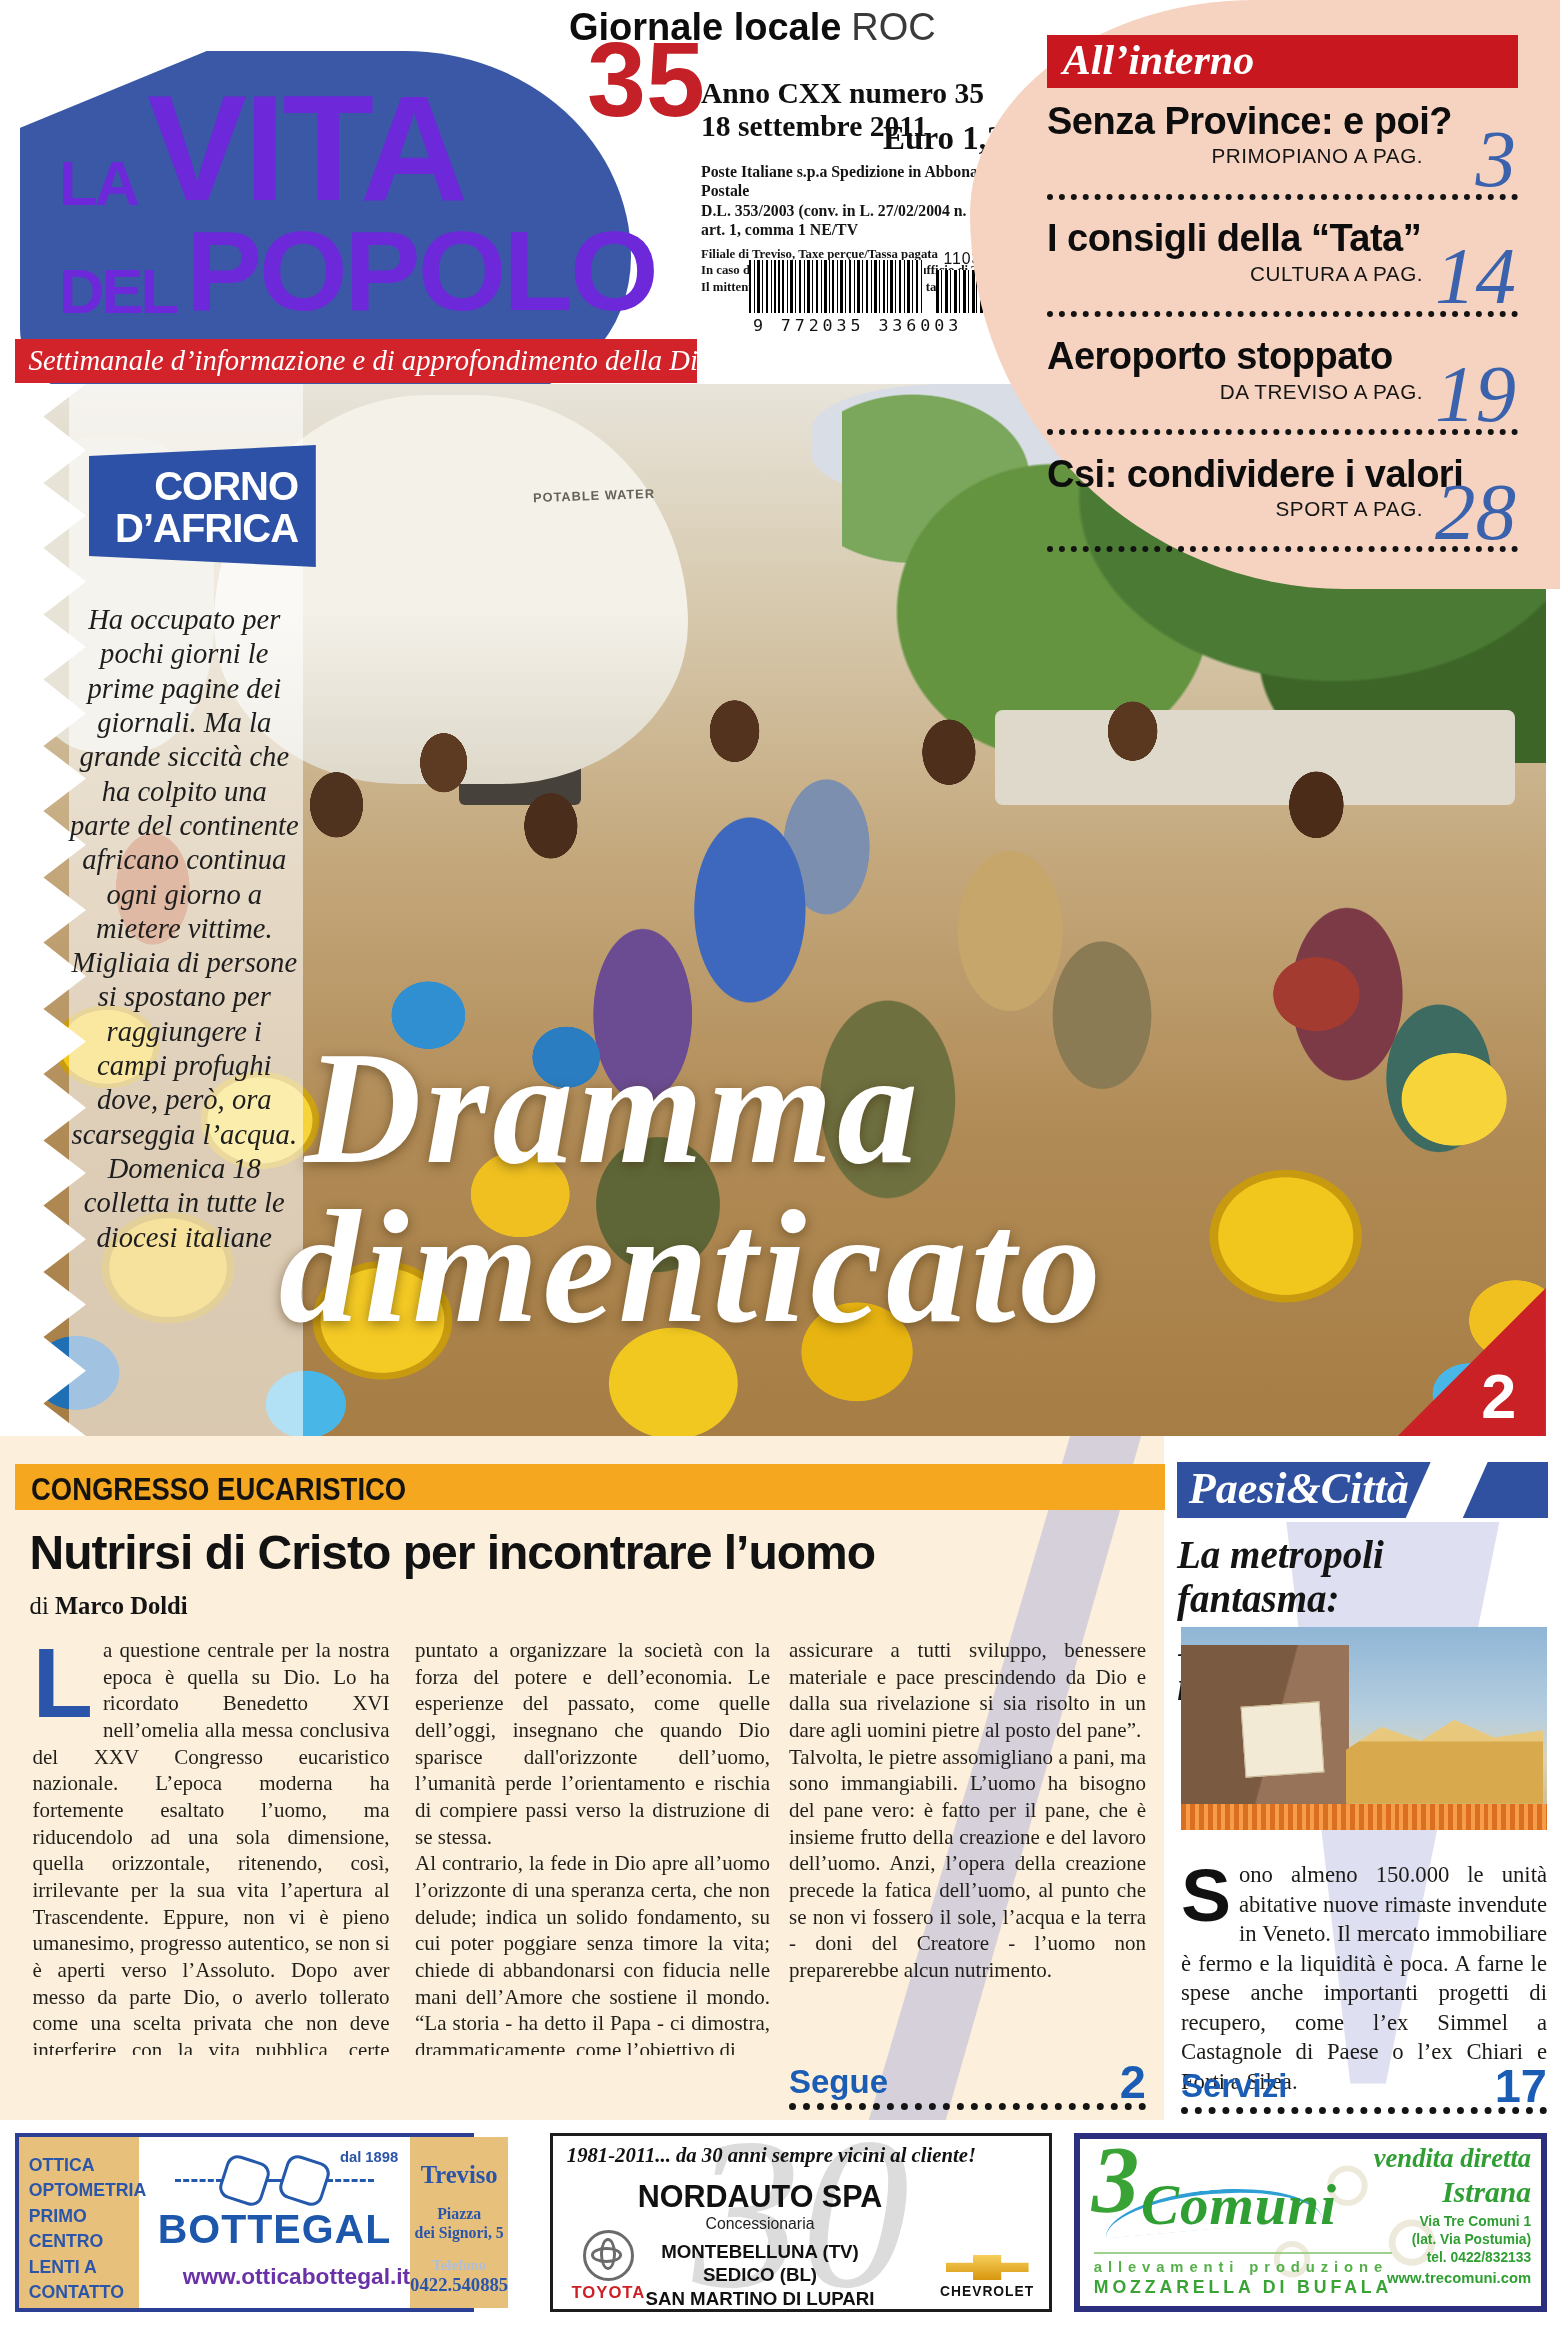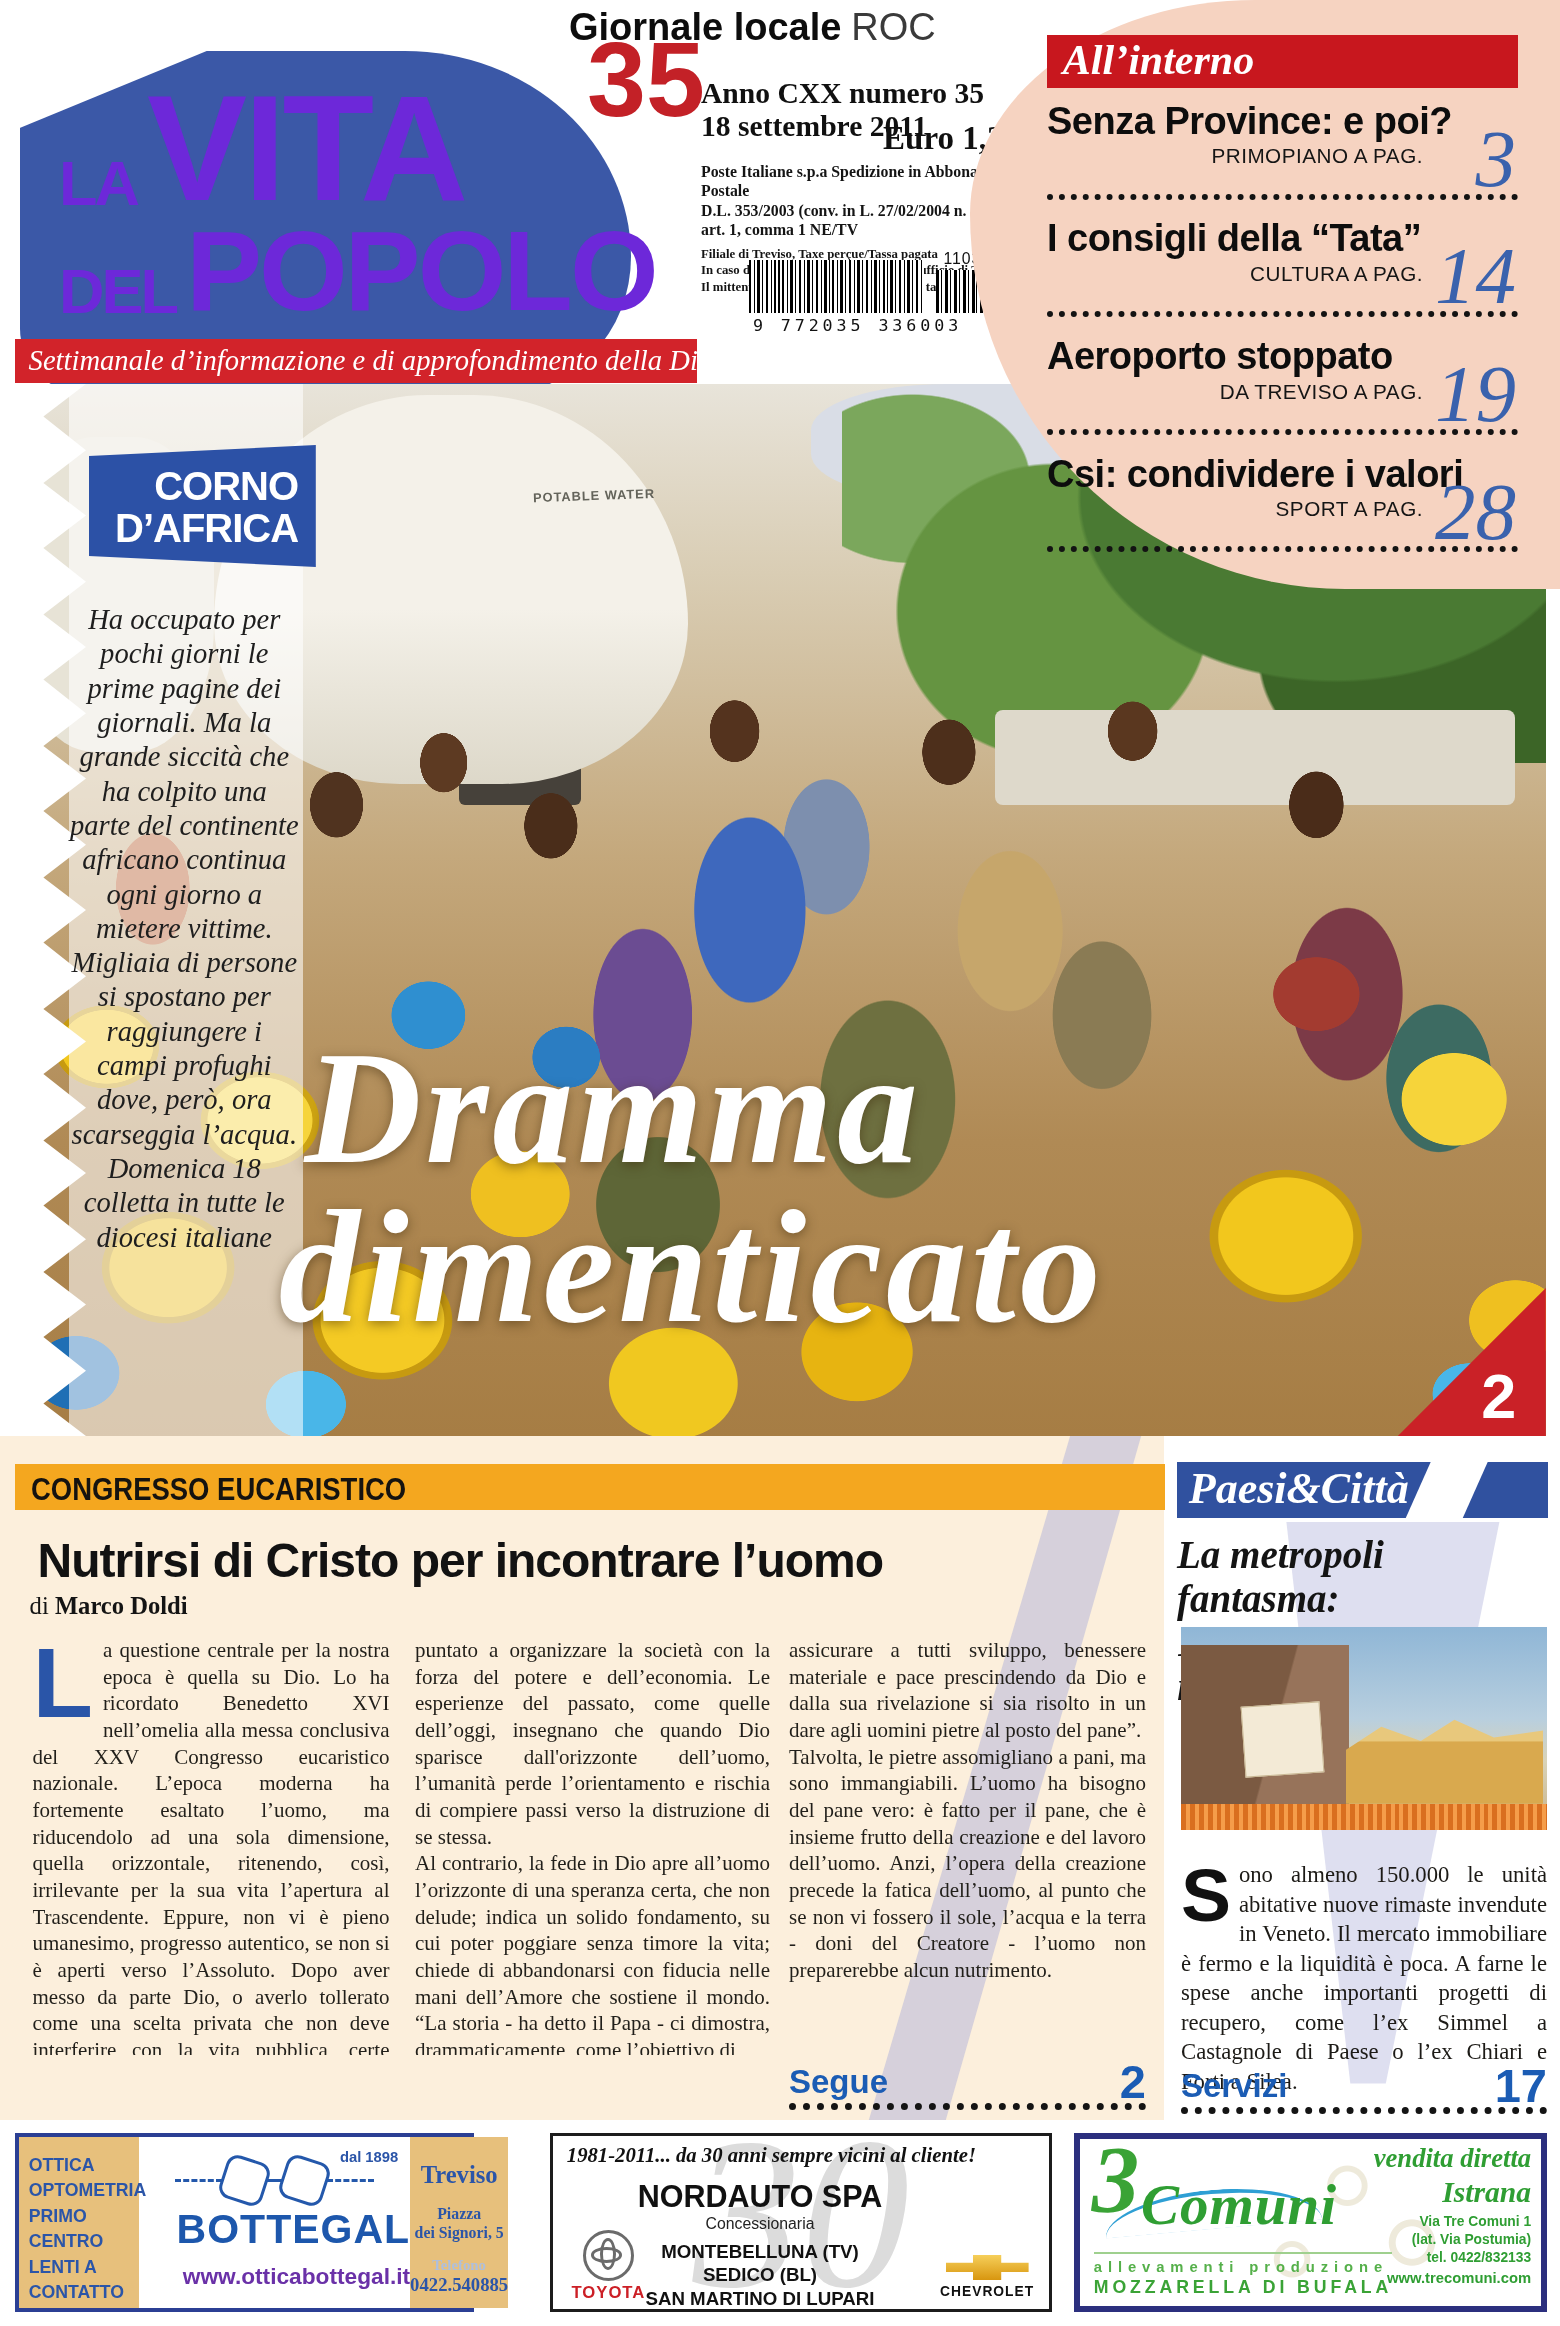--- a/index.html
+++ b/index.html
@@ -127,21 +127,21 @@
   
   .cream{position:absolute;left:0;top:1436px;width:1164px;height:684px;background:#fcefdc;z-index:0;}
   .ribbon-left{position:absolute;left:857px;top:1436px;width:296px;height:684px;z-index:1;
     background:rgba(176,178,218,.5);clip-path:polygon(72% 0,96% 0,30% 100%,4% 100%);}
   .ribbon-right{position:absolute;left:1187px;top:1522px;width:355px;height:591px;z-index:1;
     background:rgba(182,184,222,.45);clip-path:polygon(28% 0,88% 0,56% 95%,46% 95%);}
   .kicker-banner{position:absolute;left:14.8px;top:1464px;width:1150px;height:46px;background:#f4a71f;z-index:2;
     box-sizing:border-box;padding:7.9px 0 0 15.8px;font-weight:800;font-size:30.5px;color:#151310;
     transform-origin:left top;letter-spacing:0;}
   .kicker-banner span{display:inline-block;transform:scaleX(.9);transform-origin:left;}
-  .art-headline{position:absolute;left:25.6px;top:1525px;width:1133px;margin:12px;font-weight:800;font-size:48px;
+  .art-headline{position:absolute;left:25.6px;top:1525px;width:1133px;margin:4px;font-weight:800;font-size:48px;
     line-height:1;letter-spacing:-1px;color:#121212;z-index:2;}
   .byline{position:absolute;left:29.6px;top:1592px;font-family:"Liberation Serif",serif;font-size:24.6px;color:#141414;z-index:2;}
   .col{position:absolute;top:1637px;height:418px;overflow:hidden;z-index:2;
     font-family:"Liberation Serif",serif;font-size:21px;line-height:1.27;color:#211f1a;text-align:justify;}
   .col1{left:32.5px;width:357px;}
   .col2{left:415px;width:355px;}
   .col3{left:789px;width:357px;}
   .prelines{white-space:pre-line;}
   .dropcap-blue{float:left;font-family:"Liberation Sans",sans-serif;font-weight:800;font-size:99px;
     line-height:.76;color:#2a55a8;padding:7.9px 9.9px 0 0;}
@@ -174,21 +174,21 @@
   .paesi-body{position:absolute;left:1181px;top:1860px;width:366px;z-index:2;
     font-family:"Liberation Serif",serif;font-size:22.7px;line-height:1.3;color:#1c1a16;text-align:justify;}
   .dropcap-black{float:left;font-weight:800;font-size:75px;line-height:.72;color:#111;
     font-family:"Liberation Sans",sans-serif;padding:7.9px 7.9px 0 0;}
 
   
   .ad{position:absolute;top:2133px;height:179px;background:#fff;box-sizing:border-box;z-index:2;}
   .ad-bottegal{left:14.8px;width:459px;border:4.9px solid #2b3f94;display:flex;}
   .bg-left{width:120px;background:#e7c07c;padding:15.8px 0 0 9.9px;box-sizing:border-box;}
   .bg-left div{font-weight:800;font-size:17.7px;line-height:1.44;color:#2b55a8;}
-  .bg-center{flex:1;position:relative;text-align:right;}
+  .bg-center{flex:1;position:relative;text-align:center;}
   .bg-center .dal{position:absolute;right:11.8px;top:11.8px;font-weight:700;font-size:14.8px;color:#2b55a8;}
   .glasses{display:flex;align-items:center;justify-content:center;margin-top:17.7px;height:51px;}
   .glasses .dash{width:47px;border-top:3px dashed #2458ab;}
   .glasses .lens{width:39px;height:39px;border:3.9px solid #2458ab;border-radius:11.8px;transform:rotate(18deg);}
   .glasses .bridge{width:15.8px;border-top:3.9px solid #2458ab;}
   .bg-brand{font-weight:800;font-size:41px;letter-spacing:1px;color:#1d57ac;margin-top:0;}
   .bg-web{font-weight:700;font-size:22.7px;color:#6a31a8;margin-top:9.9px;padding-left:44px;}
   .bg-right{width:114px;background:#e7c07c;text-align:center;padding-top:24px;box-sizing:border-box;font-family:Liberation Serif, serif;}
   .bg-city{font-weight:800;font-size:24.6px;color:#2b55a8;}
   .bg-addr{font-weight:700;font-size:15.8px;line-height:1.2;color:#2b55a8;margin-top:15.8px;}

